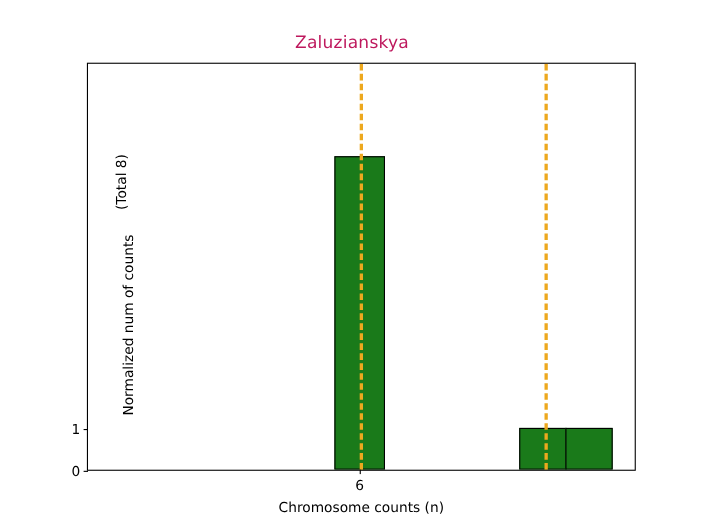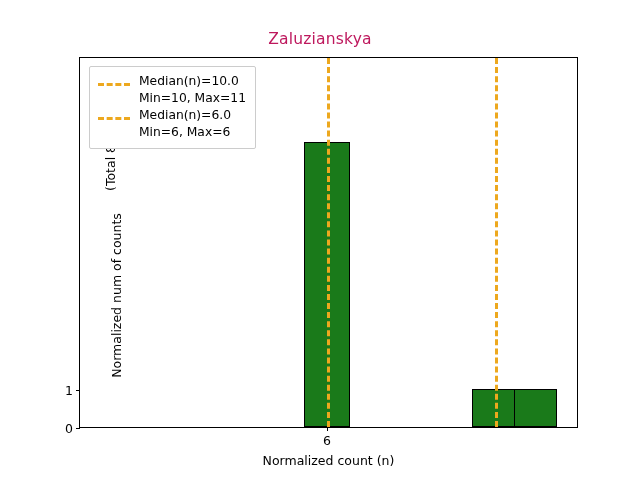--- a/index.html
+++ b/index.html
@@ -199,38 +199,18 @@
     <div class="xtick-label" style="left:247px;">6</div>
 
     <div class="ytick-mark" style="top:369.7px;"></div>
     <div class="ytick-label" style="top:369.7px;">0</div>
     <div class="ytick-mark" style="top:332.4px;"></div>
     <div class="ytick-label" style="top:332.4px;">1</div>
 
     <div class="ylabel-rot" id="ylabel-main">Normalized num of counts</div>
     <div class="ylabel-rot" id="ylabel-total">(Total 8)</div>
 
-    <div id="legend">
-      <div class="legend-entry">
-        <span class="legend-swatch">
-            <i style="border-top-color:#eda81e;"></i>
-          </span>
-        <span class="legend-text">
-          <span>Median(n)=10.0</span>
-          <span class="l2">Min=10, Max=11</span>
-        </span>
-      </div>
-      <div class="legend-entry">
-        <span class="legend-swatch">
-            <i style="border-top-color:#eda81e;"></i>
-          </span>
-        <span class="legend-text">
-          <span>Median(n)=6.0</span>
-          <span class="l2">Min=6, Max=6</span>
-        </span>
-      </div>
-    </div>
 
   </div>
 
-  <div id="xlabel">Normalized count (n)</div>
+  <div id="xlabel">Chromosome counts (n)</div>
 
 </div>
 
 </body></html>

